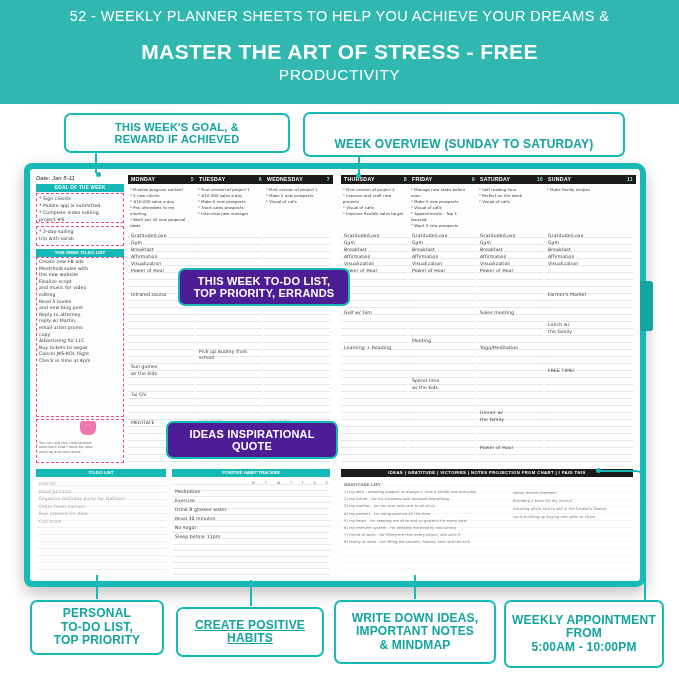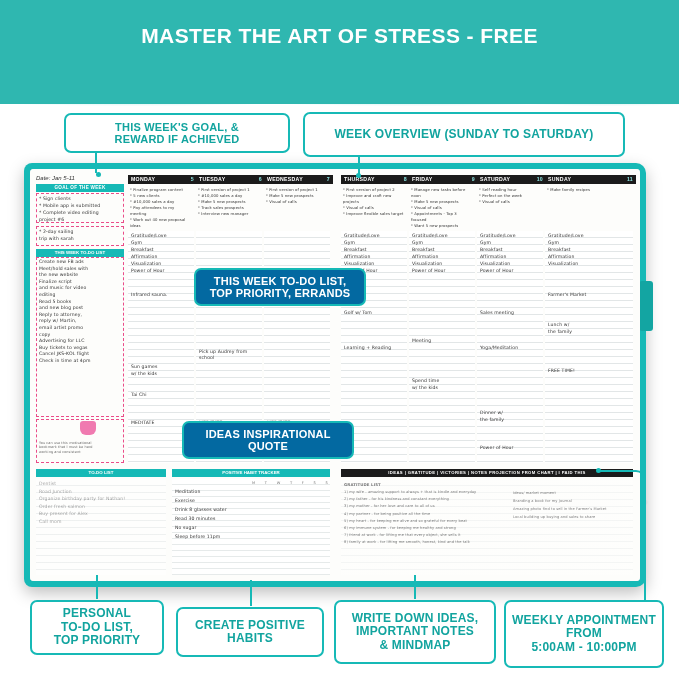--- a/index.html
+++ b/index.html
@@ -85,30 +85,32 @@
                      repeating-linear-gradient(90deg,#ffffff 0 9px,#e6eaea 9px 10px);
   }
 
   
   .callout{
     position:absolute;border:2px solid #16b9b6;border-radius:7px;background:#fff;
     color:#12a49f;text-align:center;font-weight:bold;letter-spacing:.2px;
     display:flex;align-items:center;justify-content:center;padding:4px 6px;
     box-sizing:border-box;line-height:1.12;
   }
-  .callout.solid{background:#0369a1;color:#fff;border-color:#16b9b6;margin-left:16px;}
+  .callout.solid{background:#4c1d95;color:#fff;border-color:#16b9b6;}
   .dot{position:absolute;width:5px;height:5px;border-radius:50%;background:#16b9b6;}
   .curve{position:absolute;border:2px solid #16b9b6;background:transparent;}
 </style>
 </head>
 <body>
 
 <div class="header-brush"></div>
 <div class="header-text">
+  <div class="h-line1">52 - WEEKLY PLANNER  SHEETS TO HELP YOU ACHIEVE YOUR DREAMS &amp;</div>
   <div class="h-line2">MASTER THE ART OF STRESS - FREE</div>
+  <div class="h-line3">PRODUCTIVITY</div>
 </div>
 <div class="bg-speckle"></div>
 
 <div class="book">
   <div class="book-tab"></div>
   <div class="book-inner">
     <div class="spine"></div>
 
     <div class="page left">
 
@@ -376,38 +378,38 @@
       <div class="lines" style="left:6px;top:310px;width:292px;height:96px;opacity:.35;"></div>
     </div>
   </div>
 </div>
 
 <div class="callout" style="left:64px;top:113px;width:226px;height:40px;font-size:11px;white-space:pre-line;">THIS WEEK'S GOAL, &amp;
 REWARD IF ACHIEVED</div>
 <div class="dot" style="left:96px;top:172px;"></div>
 <div class="curve" style="left:95px;top:153px;width:2px;height:20px;border-width:0 0 0 2px;"></div>
 
-<div class="callout" style="left:303px;top:112px;width:322px;height:45px;font-size:12px;flex-direction:column;">
+<div class="callout" style="left:303px;top:112px;width:322px;height:45px;font-size:12px;flex-direction:column;justify-content:flex-end;">
   <div>WEEK OVERVIEW (SUNDAY TO SATURDAY)</div>
 </div>
 <div class="curve" style="left:358px;top:157px;width:2px;height:18px;border-width:0 0 0 2px;"></div>
 <div class="dot" style="left:356px;top:173px;"></div>
 
 <div class="callout solid" style="left:178px;top:268px;width:172px;height:38px;font-size:11px;white-space:pre-line;">THIS WEEK TO-DO LIST,
 TOP PRIORITY, ERRANDS</div>
 
 <div class="callout solid" style="left:166px;top:421px;width:172px;height:38px;font-size:11px;white-space:pre-line;">IDEAS INSPIRATIONAL
 QUOTE</div>
 
 <div class="callout" style="left:30px;top:600px;width:134px;height:55px;font-size:12px;white-space:pre-line;">PERSONAL
 TO-DO LIST,
 TOP PRIORITY</div>
 <div class="curve" style="left:96px;top:575px;width:2px;height:24px;border-width:0 0 0 2px;"></div>
 
-<div class="callout" style="left:176px;top:607px;width:148px;height:50px;font-size:12px;white-space:pre-line;">CREATE POSITIVE
+<div class="callout" style="left:176px;top:607px;width:148px;height:50px;font-size:12px;white-space:pre-line;text-decoration:underline;">CREATE POSITIVE
 HABITS</div>
 <div class="curve" style="left:250px;top:580px;width:2px;height:26px;border-width:0 0 0 2px;"></div>
 
 <div class="callout" style="left:334px;top:600px;width:162px;height:64px;font-size:12px;white-space:pre-line;">WRITE DOWN IDEAS,
 IMPORTANT NOTES
 &amp; MINDMAP</div>
 <div class="curve" style="left:414px;top:575px;width:2px;height:24px;border-width:0 0 0 2px;"></div>
 
 <div class="callout" style="left:504px;top:600px;width:160px;height:68px;font-size:12px;white-space:pre-line;">WEEKLY APPOINTMENT
 FROM

